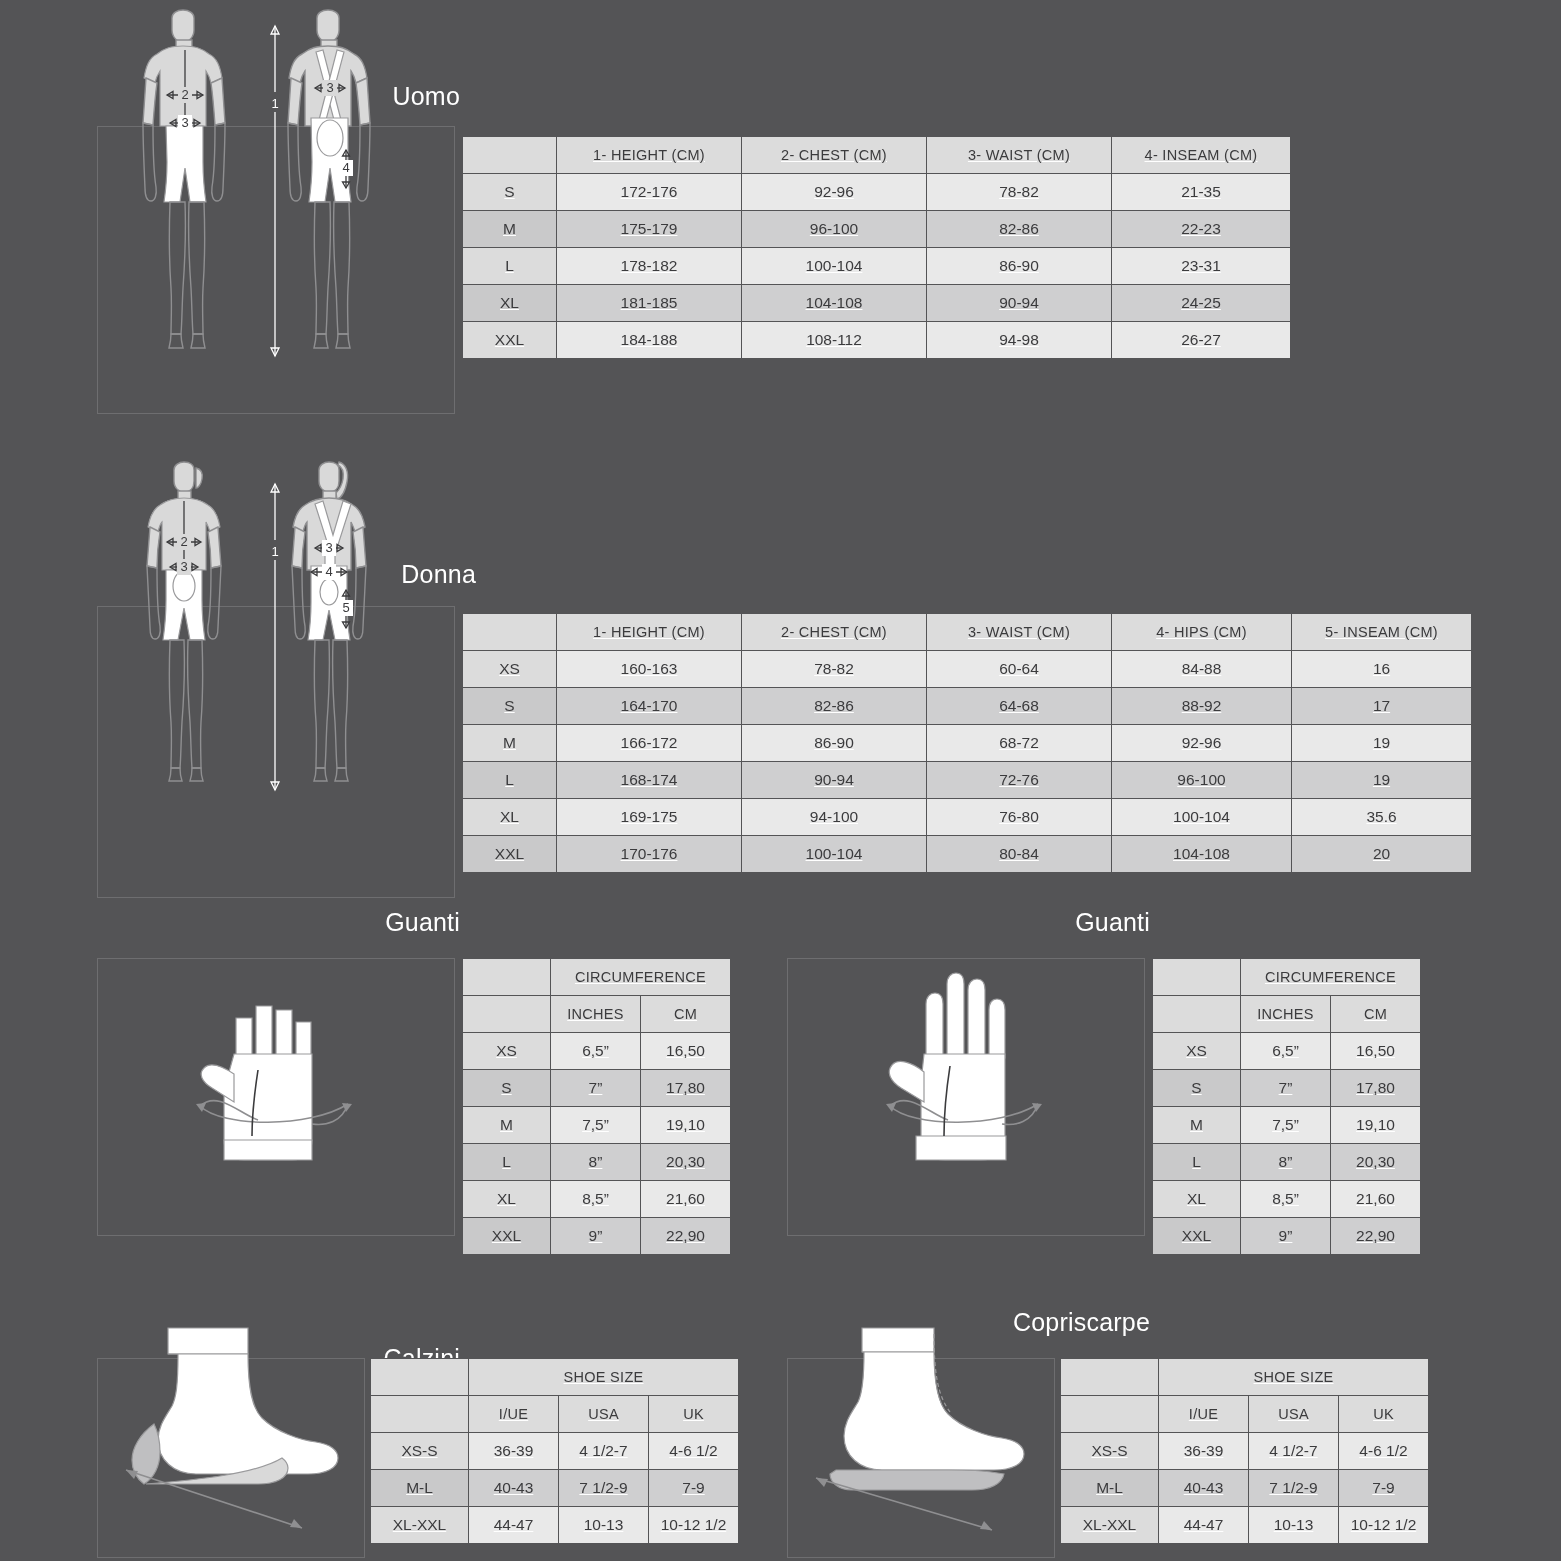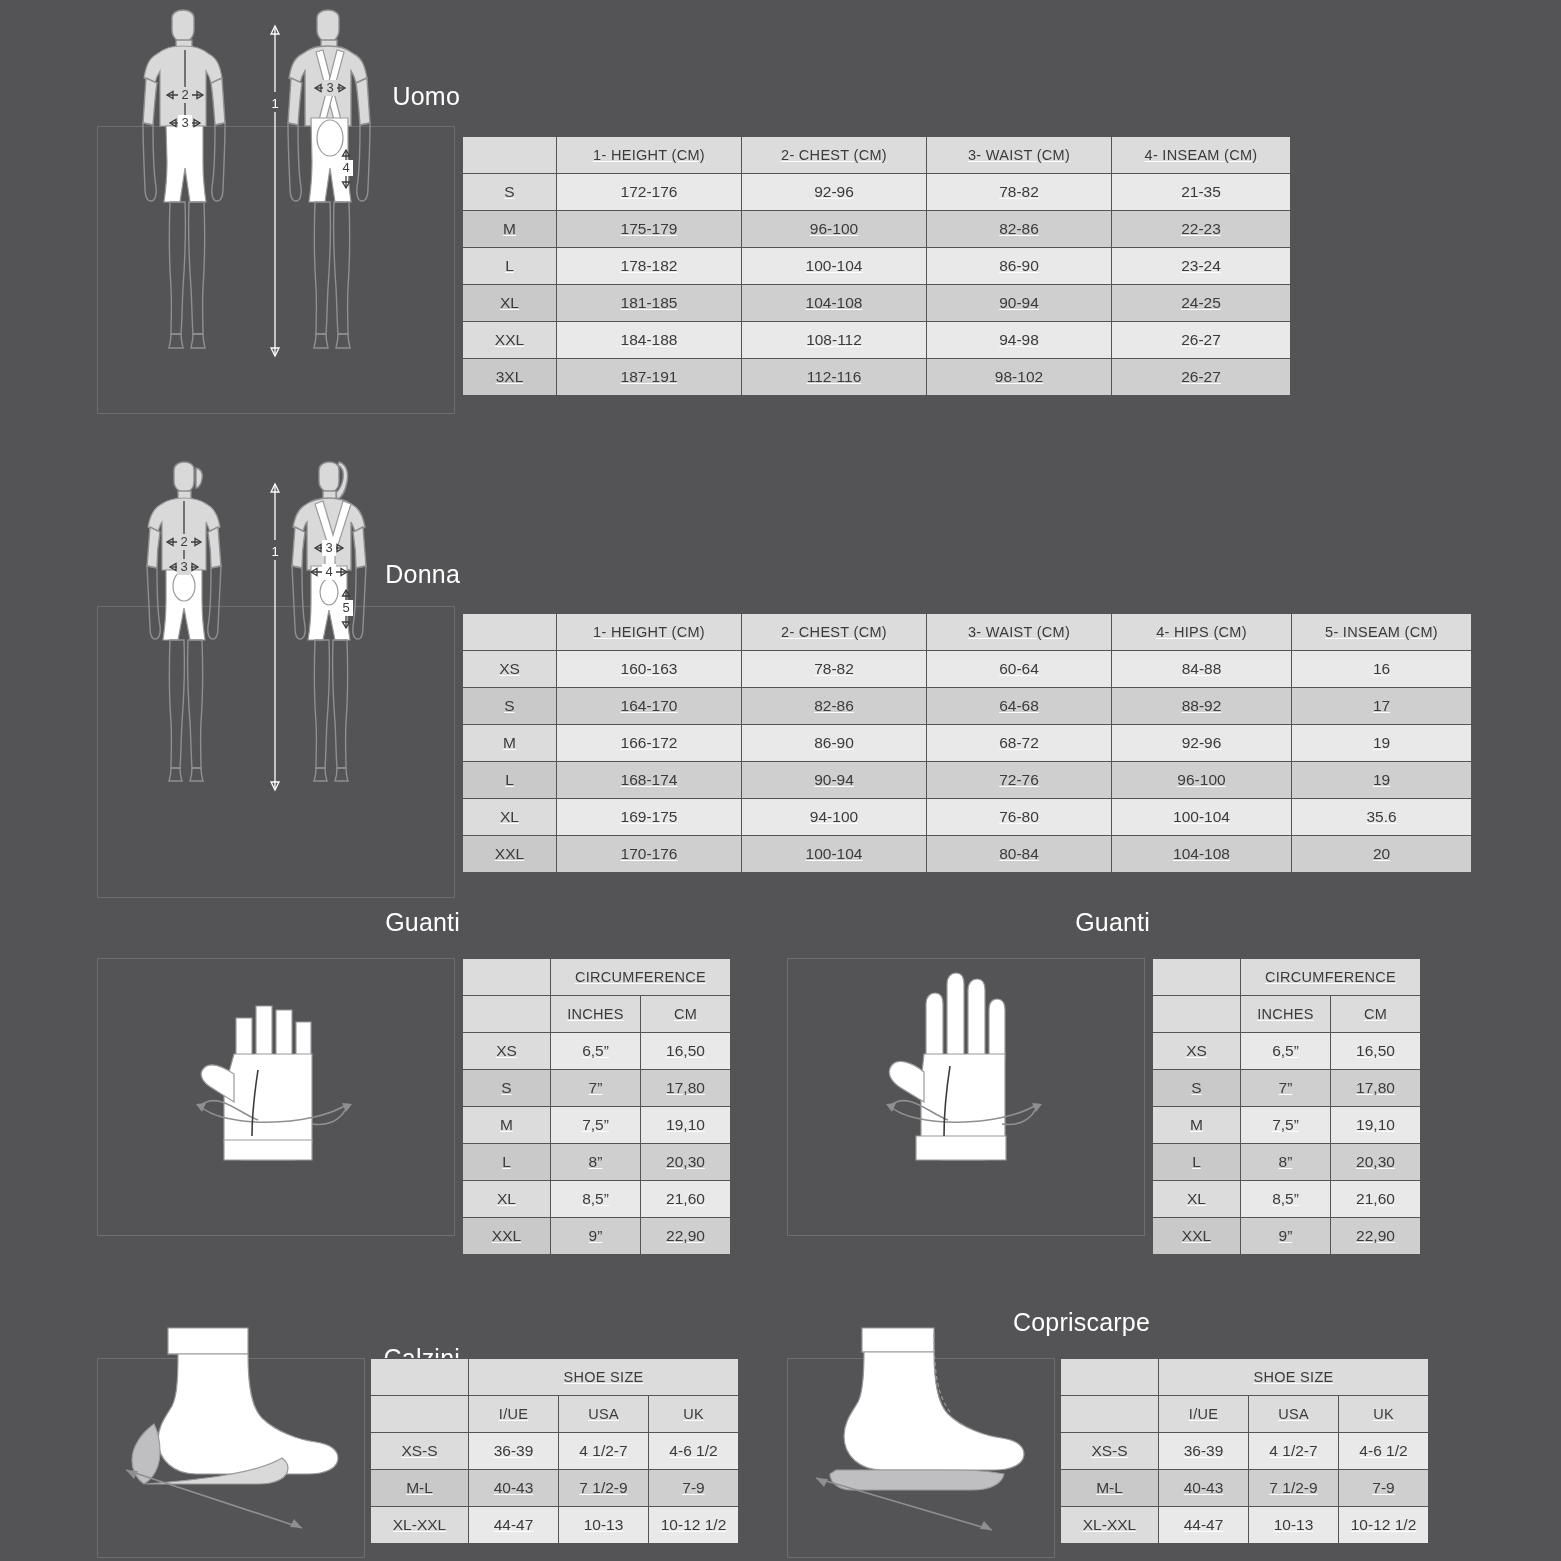--- a/index.html
+++ b/index.html
@@ -63,21 +63,21 @@
   svg { display: block; overflow: visible; }
 
   
   #uomo { left: 0; top: 0; }
   #uomo .title { position: absolute; left: 300px; top: 82px; width: 160px; padding-left: 42px; }
   #uomo-table { position: absolute; left: 462px; top: 136px; }
   #uomo-table table { width: 828px; }
 
   
   #donna { left: 0; top: 440px; }
-  #donna .title { position: absolute; left: 300px; top: 120px; width: 160px; text-align: right; }
+  #donna .title { position: absolute; left: 316px; top: 120px; width: 160px; text-align: right; }
   #donna-table { position: absolute; left: 462px; top: 173px; }
   #donna-table table { width: 993px; }
 
   
   #guanti1 { left: 0px; top: 900px; }
   #guanti1 .title { position: absolute; left: 330px; top: 8px; width: 130px; }
   #guanti1-table { position: absolute; left: 462px; top: 58px; }
   #guanti1-table table { width: 268px; }
 
   #guanti2 { left: 690px; top: 900px; }
@@ -236,41 +236,34 @@
             <td>175-179</td>
             <td>96-100</td>
             <td>82-86</td>
             <td>22-23</td>
           </tr>
         <tr>
             <td class="rowhead">L</td>
             <td>178-182</td>
             <td>100-104</td>
             <td>86-90</td>
-            <td>23-24</td>
+            <td>23-31</td>
           </tr>
         <tr>
             <td class="rowhead">XL</td>
             <td>181-185</td>
             <td>104-108</td>
             <td>90-94</td>
             <td>24-25</td>
           </tr>
         <tr>
             <td class="rowhead">XXL</td>
             <td>184-188</td>
             <td>108-112</td>
             <td>94-98</td>
-            <td>26-27</td>
-          </tr>
-        <tr>
-            <td class="rowhead">3XL</td>
-            <td>187-191</td>
-            <td>112-116</td>
-            <td>98-102</td>
             <td>26-27</td>
           </tr>
       </tbody>
     </table>
   </div>
 </div>
 
 <div class="section" id="donna">
 
   <div class="figbox" style="left:97px; top:166px; width:358px; height:292px;"></div>

